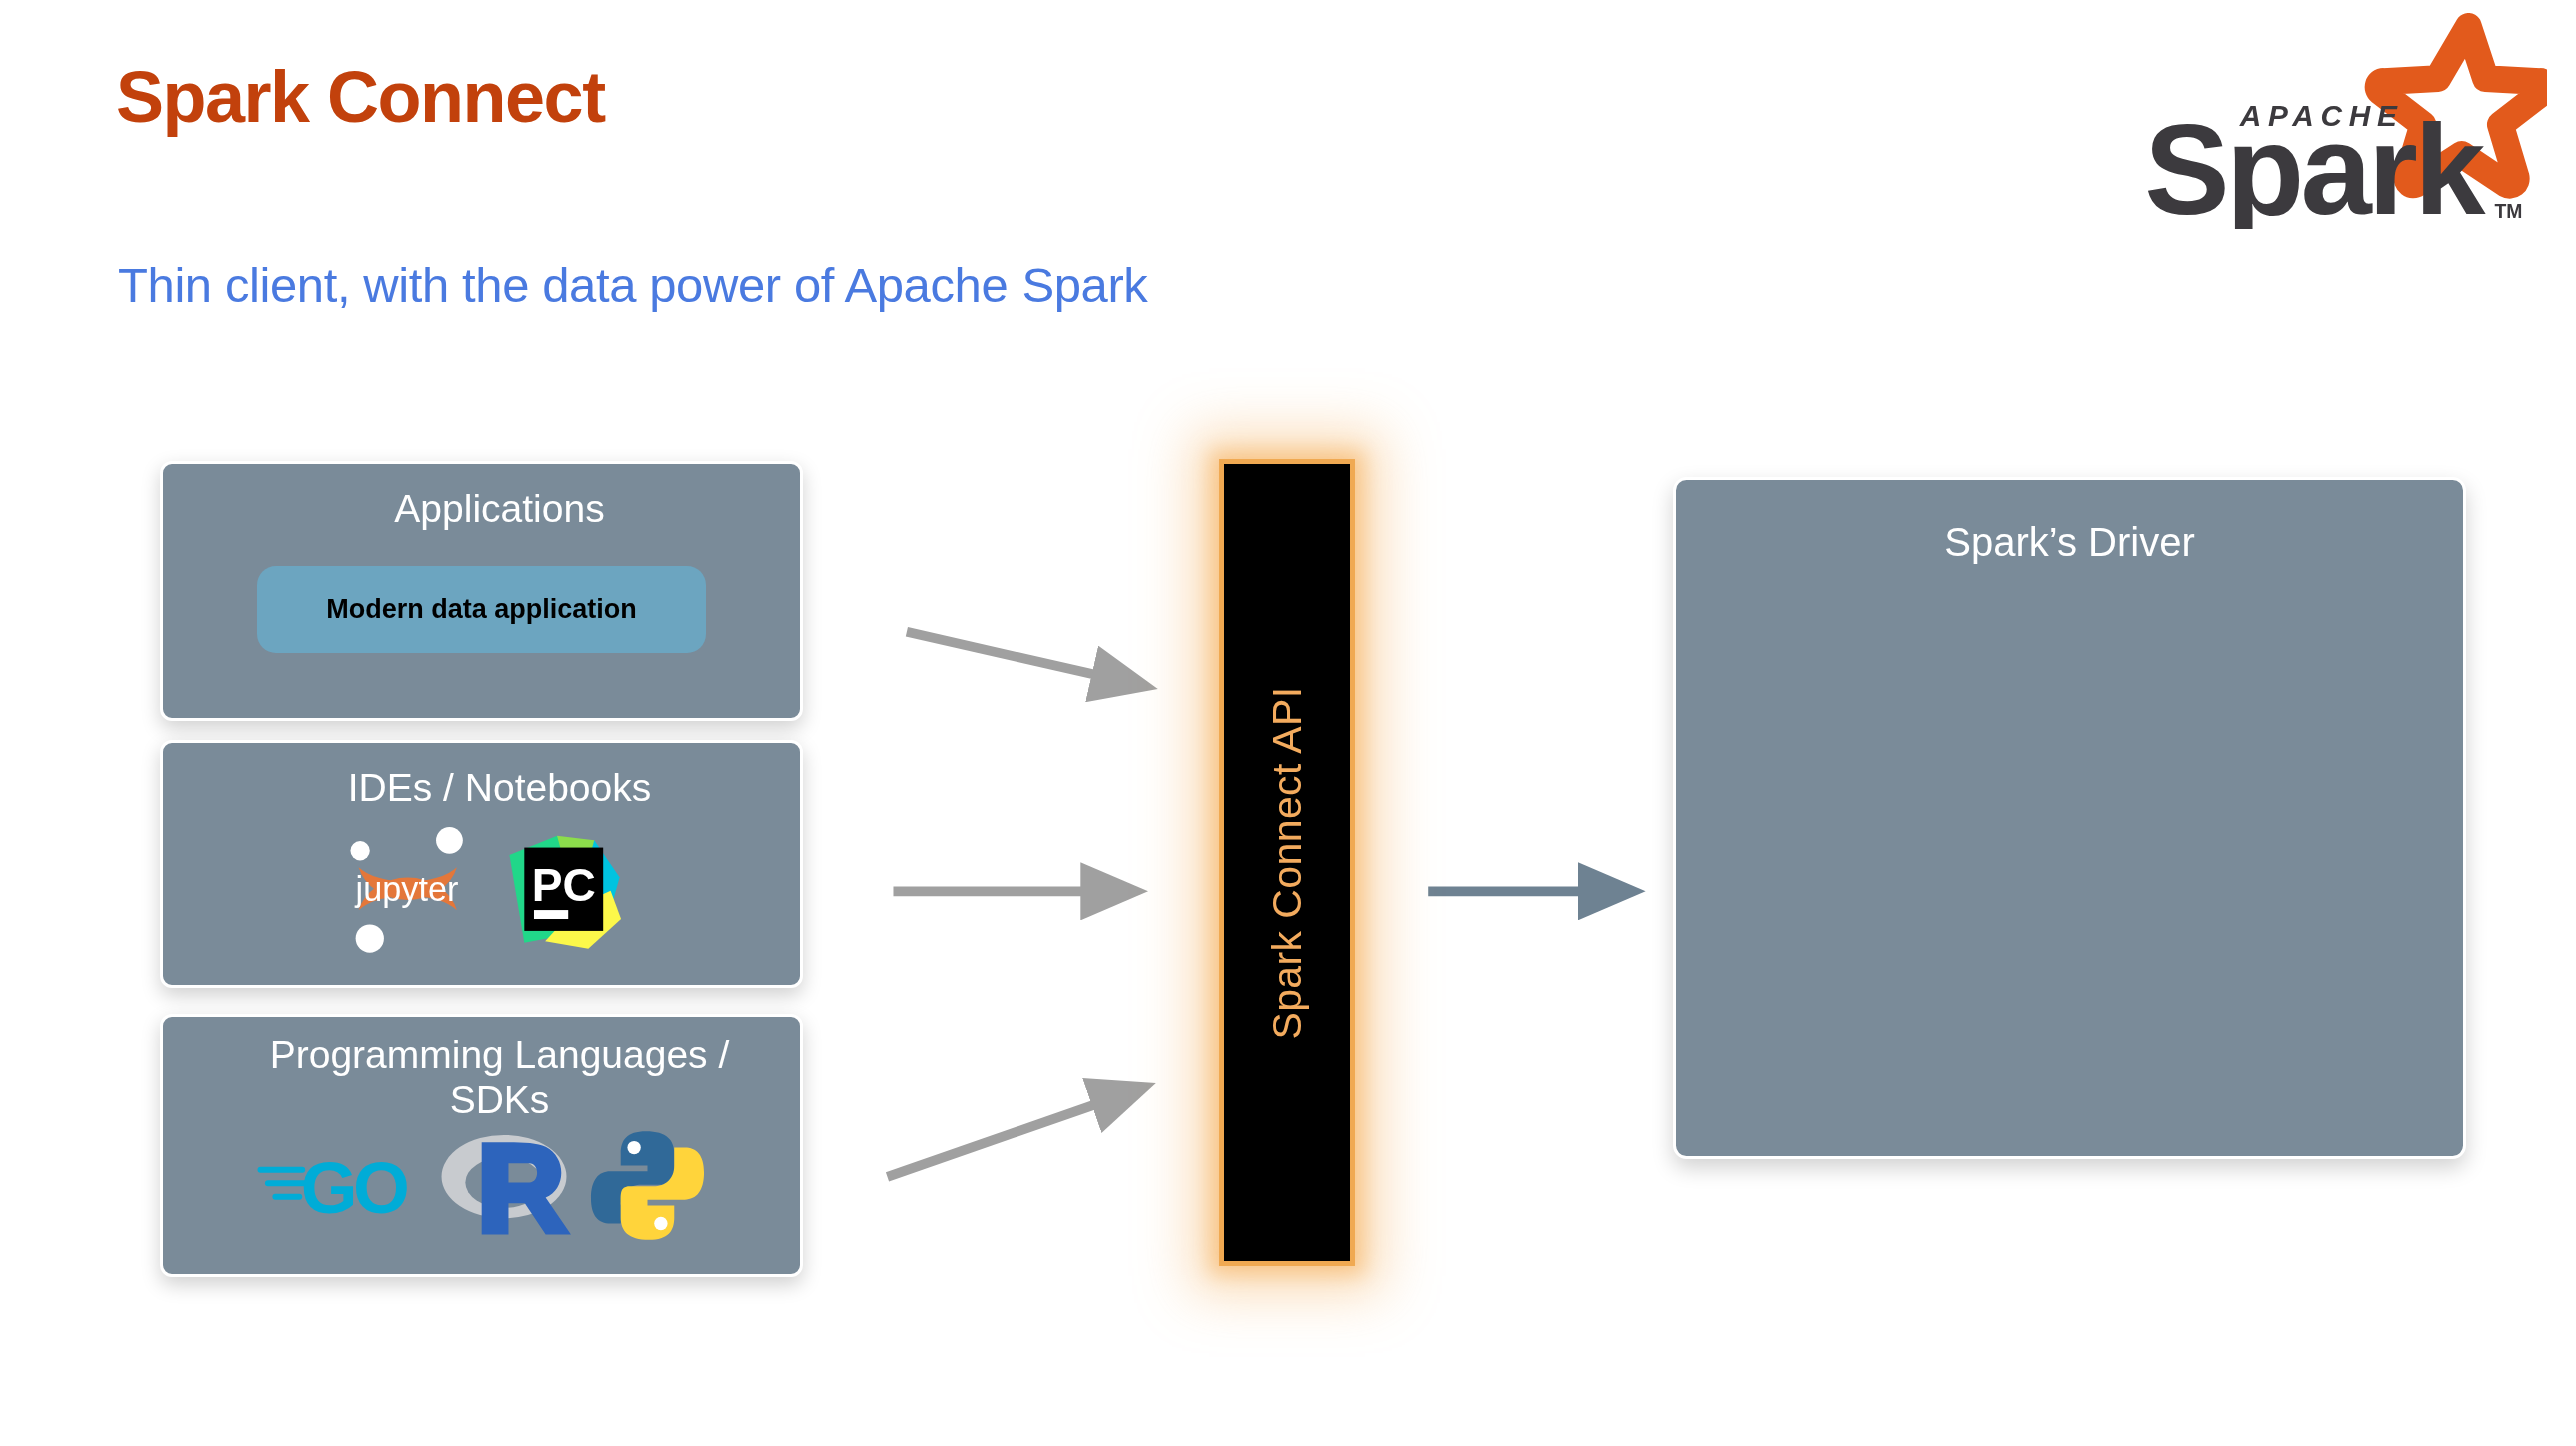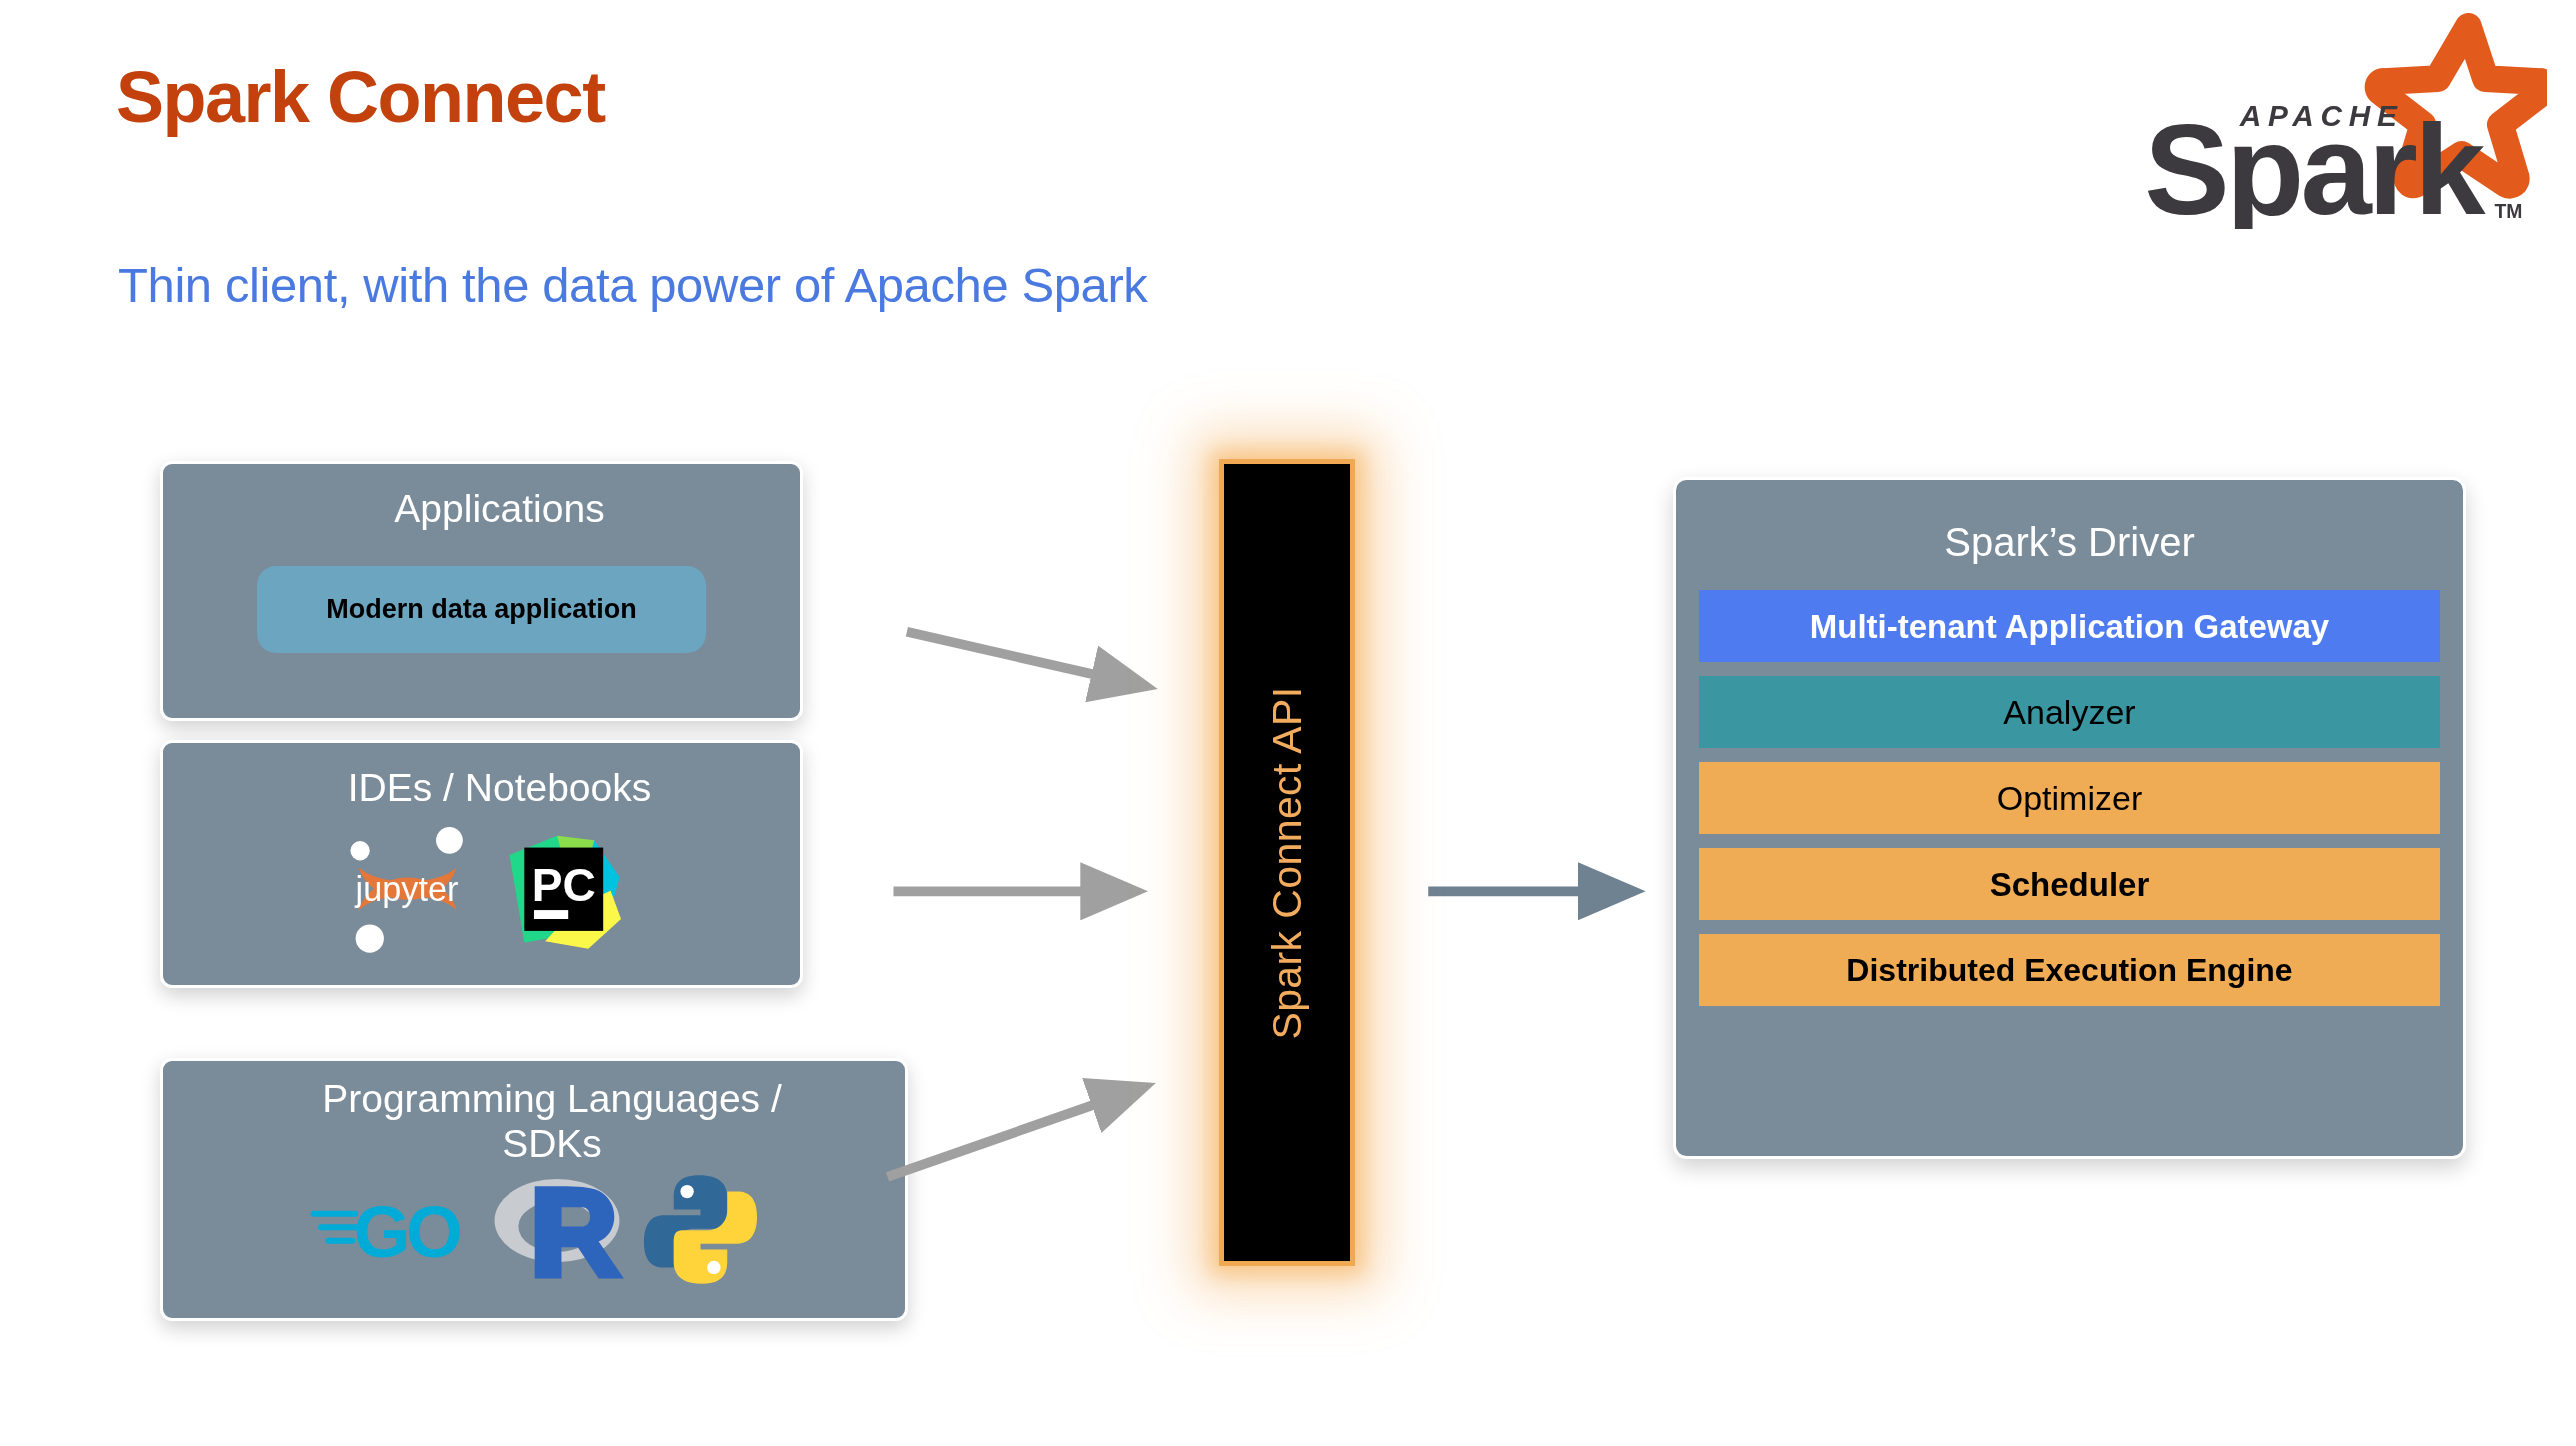--- a/index.html
+++ b/index.html
@@ -30,21 +30,21 @@
   
   .client-box {
     position: absolute;
     background: #7a8b99;
     border: 3.7px solid #ffffff;
     border-radius: 12px;
     box-shadow: 0 7.5px 19.4px rgba(0,0,0,0.18);
   }
   #box-applications { left: 160px; top: 461px; width: 643px; height: 260px; }
   #box-ides        { left: 160px; top: 740px; width: 643px; height: 248px; }
-  #box-langs       { left: 160px; top: 1058px; width: 748px; height: 263px; }
+  #box-langs       { left: 160px; top: 1014px; width: 643px; height: 263px; }
 
   .box-title {
     text-align: center; color: #ffffff; font-size: 39px;
     font-weight: 400; padding-top: 22.4px; line-height: 1.16; padding-left: 36px;
   }
   .box-title.two-line { padding-top: 15px; }
 
   .inner-chip {
     margin: 34px auto 0; width: 449px; height: 87px;
     background: #6ca5c0; border-radius: 19px;
@@ -228,23 +228,16 @@
     <line x1="1190" y1="1578" x2="1470" y2="1480" stroke="#a0a0a0" stroke-width="13" marker-end="url(#head-gray)"></line>
     <line x1="1915" y1="1195" x2="2122" y2="1195" stroke="#6e8292" stroke-width="13" marker-end="url(#head-slate)"></line>
   </svg>
 
   <div id="api-bar">
     <span class="vert-label">Spark Connect API</span>
   </div>
 
   <div id="driver-box">
     <div class="driver-title">Spark’s Driver</div>
-    <div class="driver-bands">
-      <div class="band gateway">Multi-tenant Application Gateway</div>
-      <div class="band analyzer">Analyzer</div>
-      <div class="band optimizer">Optimizer</div>
-      <div class="band scheduler">Scheduler</div>
-      <div class="band engine">Distributed Execution Engine</div>
-    </div>
   </div>
 
 </div>
 
 
 </body></html>

